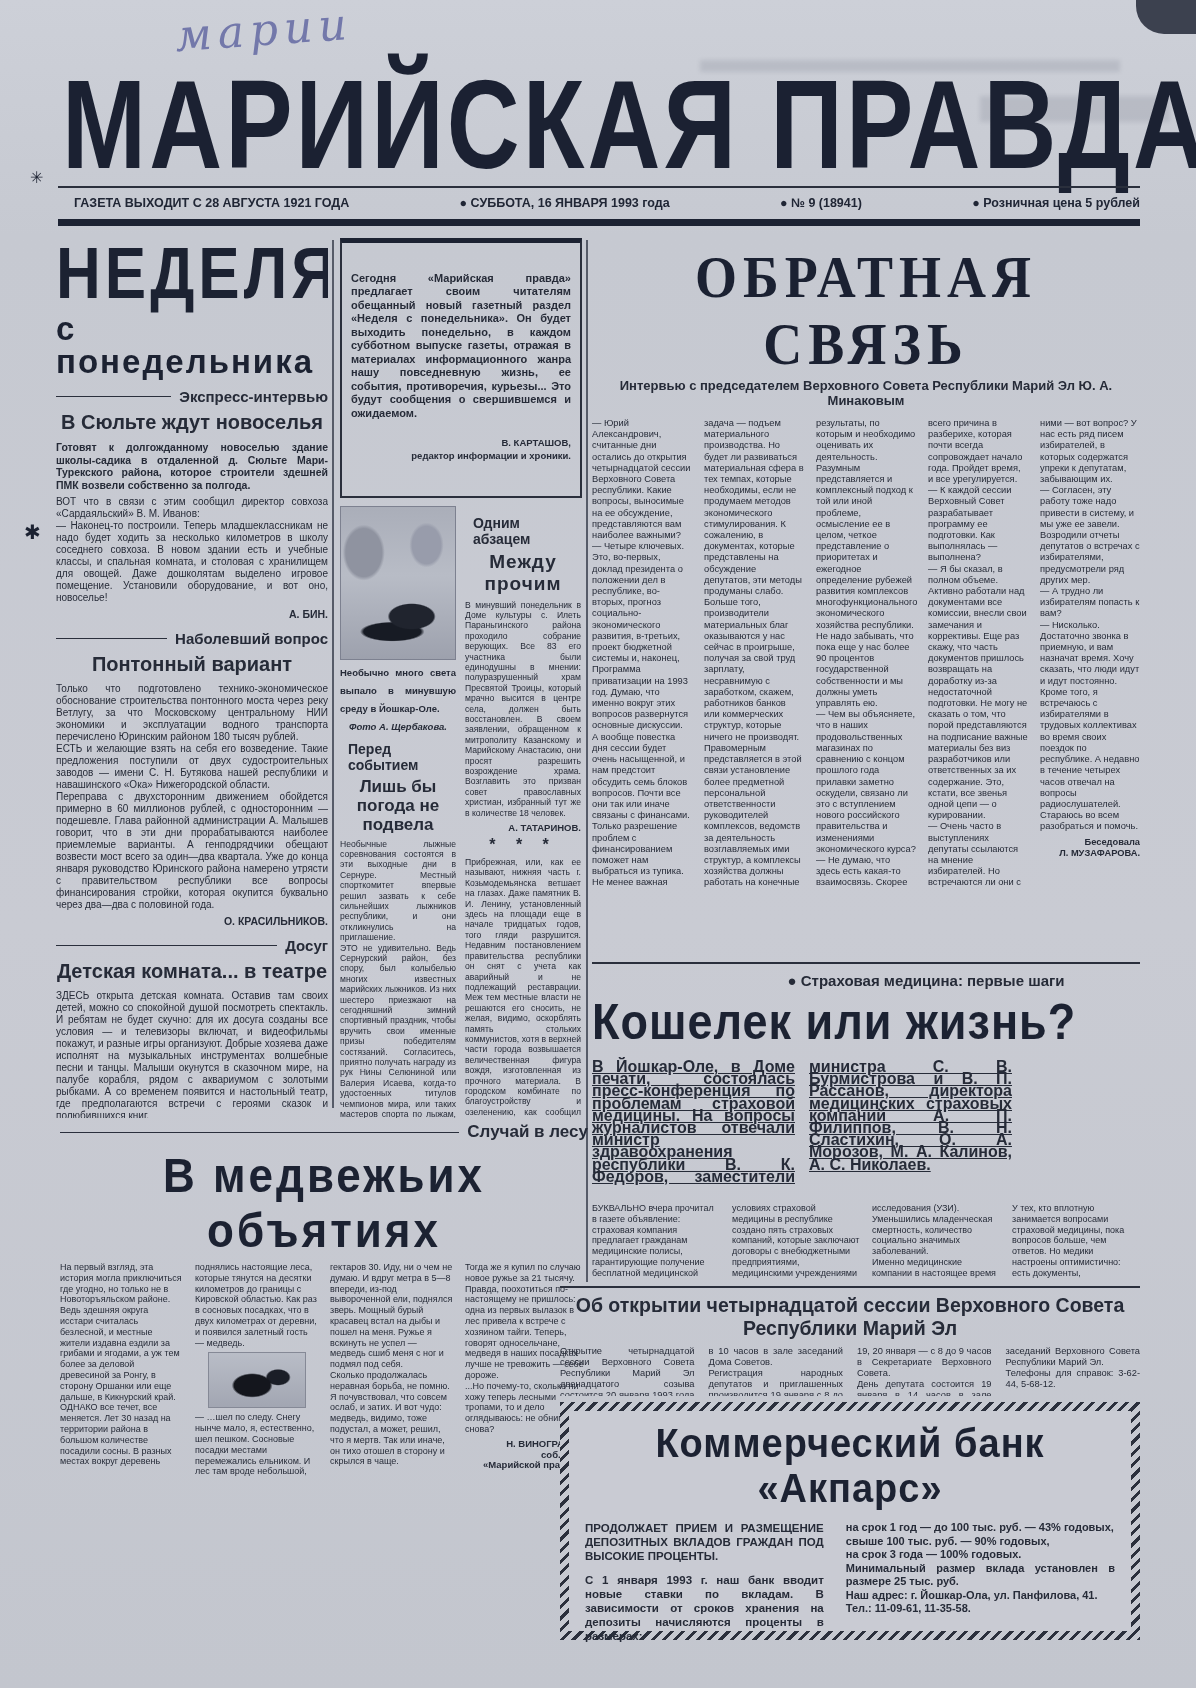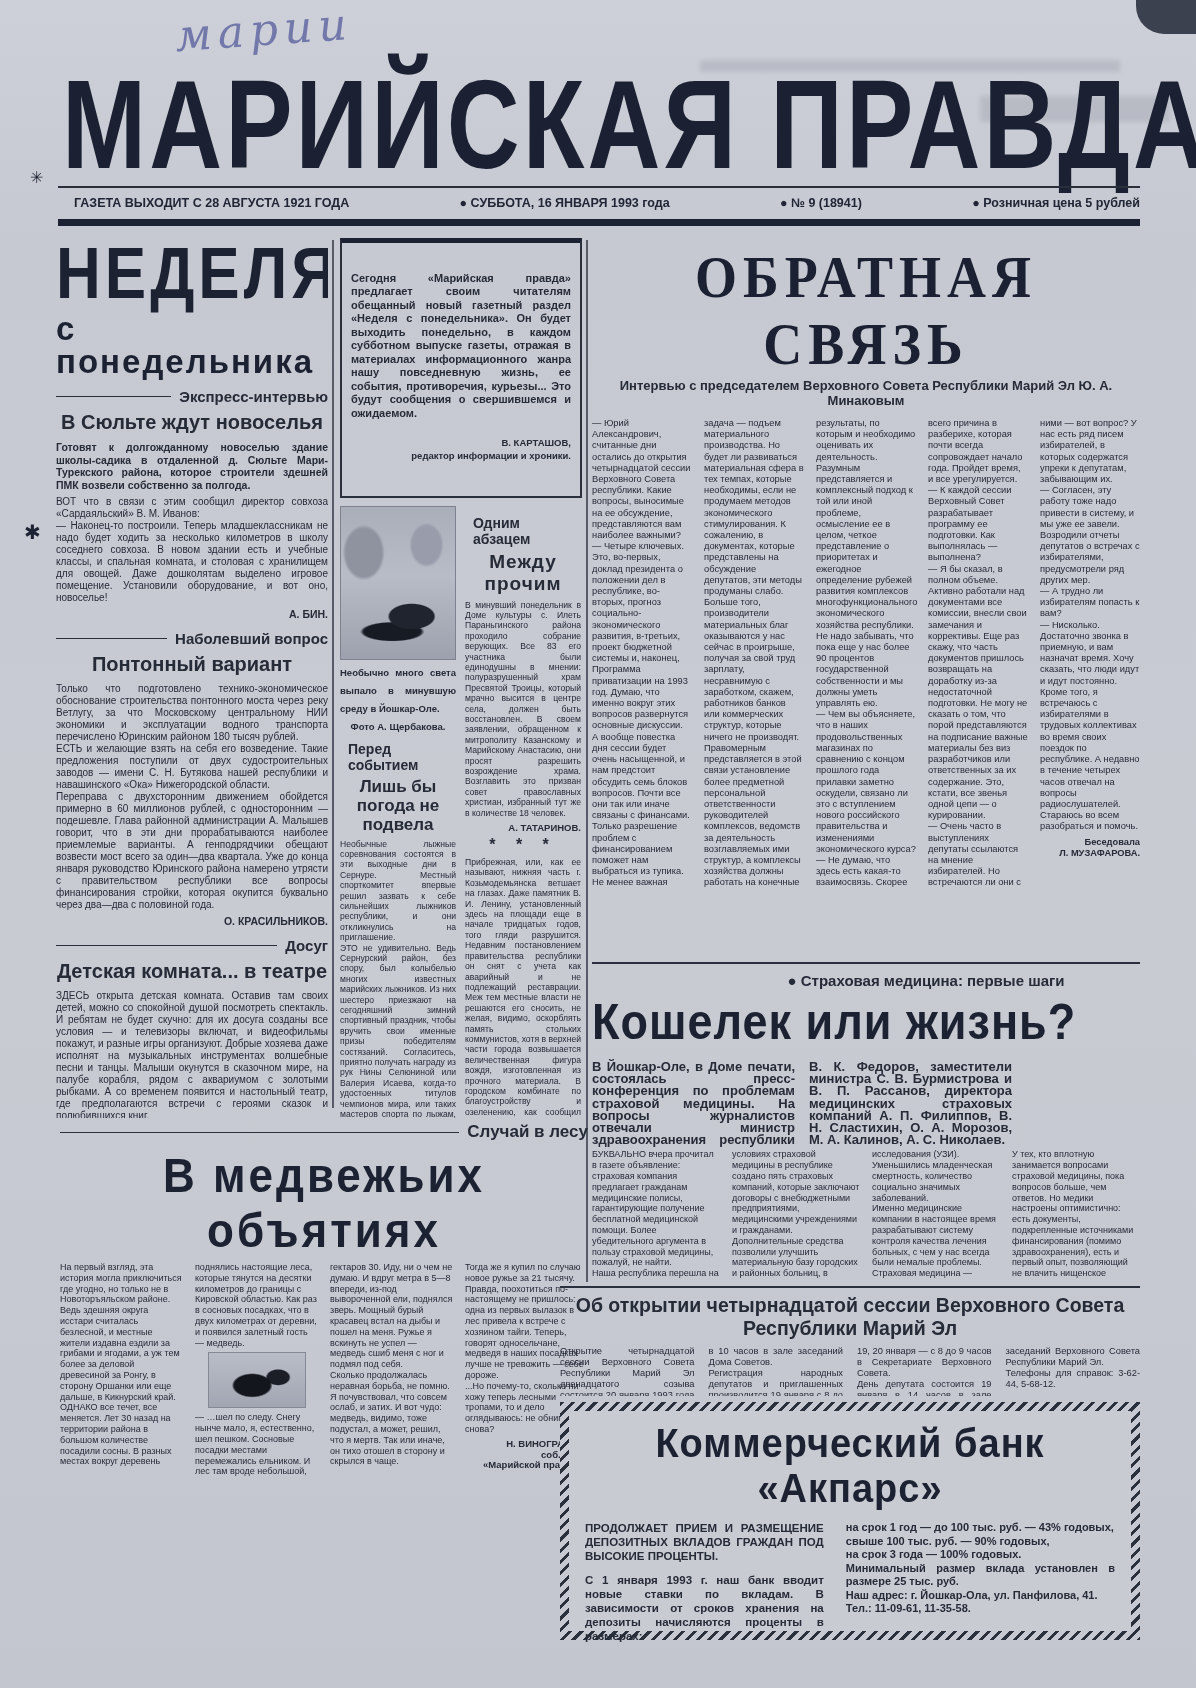--- a/index.html
+++ b/index.html
@@ -48,21 +48,21 @@
   .subcols{display:flex;gap:9px;margin-top:8px;}
   .subcol{width:116px;}
   .photo1{height:152px;background:
       radial-gradient(40px 22px at 62% 72%,#20242e 0 55%,transparent 60%),
       radial-gradient(52px 16px at 45% 82%,#171b24 0 55%,transparent 62%),
       radial-gradient(30px 40px at 20% 30%,#8f93a0 0 60%,transparent 70%),
       radial-gradient(26px 34px at 75% 25%,#989cab 0 55%,transparent 66%),
       linear-gradient(180deg,#aaaeb9 0%,#b8bcc6 45%,#9da1ad 100%);
       border:1px solid #7d8190;}
   .caption{font-size:9.5px;font-weight:bold;line-height:18px;margin-top:4px;text-align:justify;}
-  .credit{font-size:9.5px;text-align:center;margin-top:3px;font-weight:bold;}
+  .credit{font-size:9.5px;text-align:center;margin-top:3px;font-weight:bold;font-style:italic;}
   .colM .rubric{font-size:14px;margin:9px 0 4px;}
   .headM{font-size:17px;font-weight:bold;text-align:center;line-height:19px;margin:3px 0 5px;}
   .headM2{font-size:19px;font-weight:bold;text-align:center;letter-spacing:1px;margin:2px 0 5px;}
   .bodyM{font-size:8.6px;line-height:10.4px;}
   .colM .byline{font-size:9.5px;}
   
   .bear{position:absolute;left:60px;top:1122px;width:528px;height:546px;overflow:hidden;}
   .bear .rubric{font-size:17px;margin-bottom:6px;}
   .bearHead{font-size:44px;font-weight:bold;text-align:center;letter-spacing:3px;transform:scaleY(1.1);
       transform-origin:center top;margin:2px 0 14px;}
@@ -79,21 +79,21 @@
   .obrHead{font-family:"Liberation Serif",serif;font-size:54px;font-weight:bold;text-align:center;
       letter-spacing:6px;transform:scaleY(1.08);transform-origin:center top;margin:4px 0 10px;color:#1b2132;}
   .obrSub{font-size:13px;font-weight:bold;text-align:center;margin-bottom:10px;}
   .obrBody{columns:5;column-gap:12px;font-size:9.3px;line-height:11.2px;}
   
   .koshelek{position:absolute;left:592px;top:962px;width:548px;height:318px;overflow:hidden;
       border-top:2.5px solid #2a2f3c;padding-top:8px;box-sizing:border-box;}
   .koshKicker{font-size:15px;font-weight:bold;text-align:center;margin-left:120px;}
   .koshHead{font-size:45px;font-weight:bold;letter-spacing:1px;transform:scaleY(1.12);
       transform-origin:left top;margin:4px 0 16px;}
-  .koshLead{font-size:13px;font-weight:bold;line-height:12.2px;columns:2;column-gap:14px;width:420px;margin-bottom:3px;}
+  .koshLead{font-size:16px;font-weight:bold;line-height:12.2px;columns:2;column-gap:14px;width:420px;margin-bottom:20px;text-decoration:underline;}
   .koshBody{columns:4;column-gap:12px;font-size:9px;line-height:10.8px;}
   
   .session{position:absolute;left:560px;top:1286px;width:580px;height:110px;overflow:hidden;
       border-top:2px solid #2a2f3c;padding-top:6px;box-sizing:border-box;}
   .sessHead{font-size:19.5px;font-weight:bold;text-align:center;margin-bottom:6px;}
   .sessBody{columns:4;column-gap:14px;font-size:9.3px;line-height:11px;}
   
   .ad{position:absolute;left:560px;top:1402px;width:580px;height:238px;box-sizing:border-box;
       background:repeating-linear-gradient(135deg,#2b303d 0 3px,#c6c9d1 3px 8px);padding:9px;}
   .adInner{background:#c9cbd3;height:100%;box-sizing:border-box;padding:10px 16px;}

